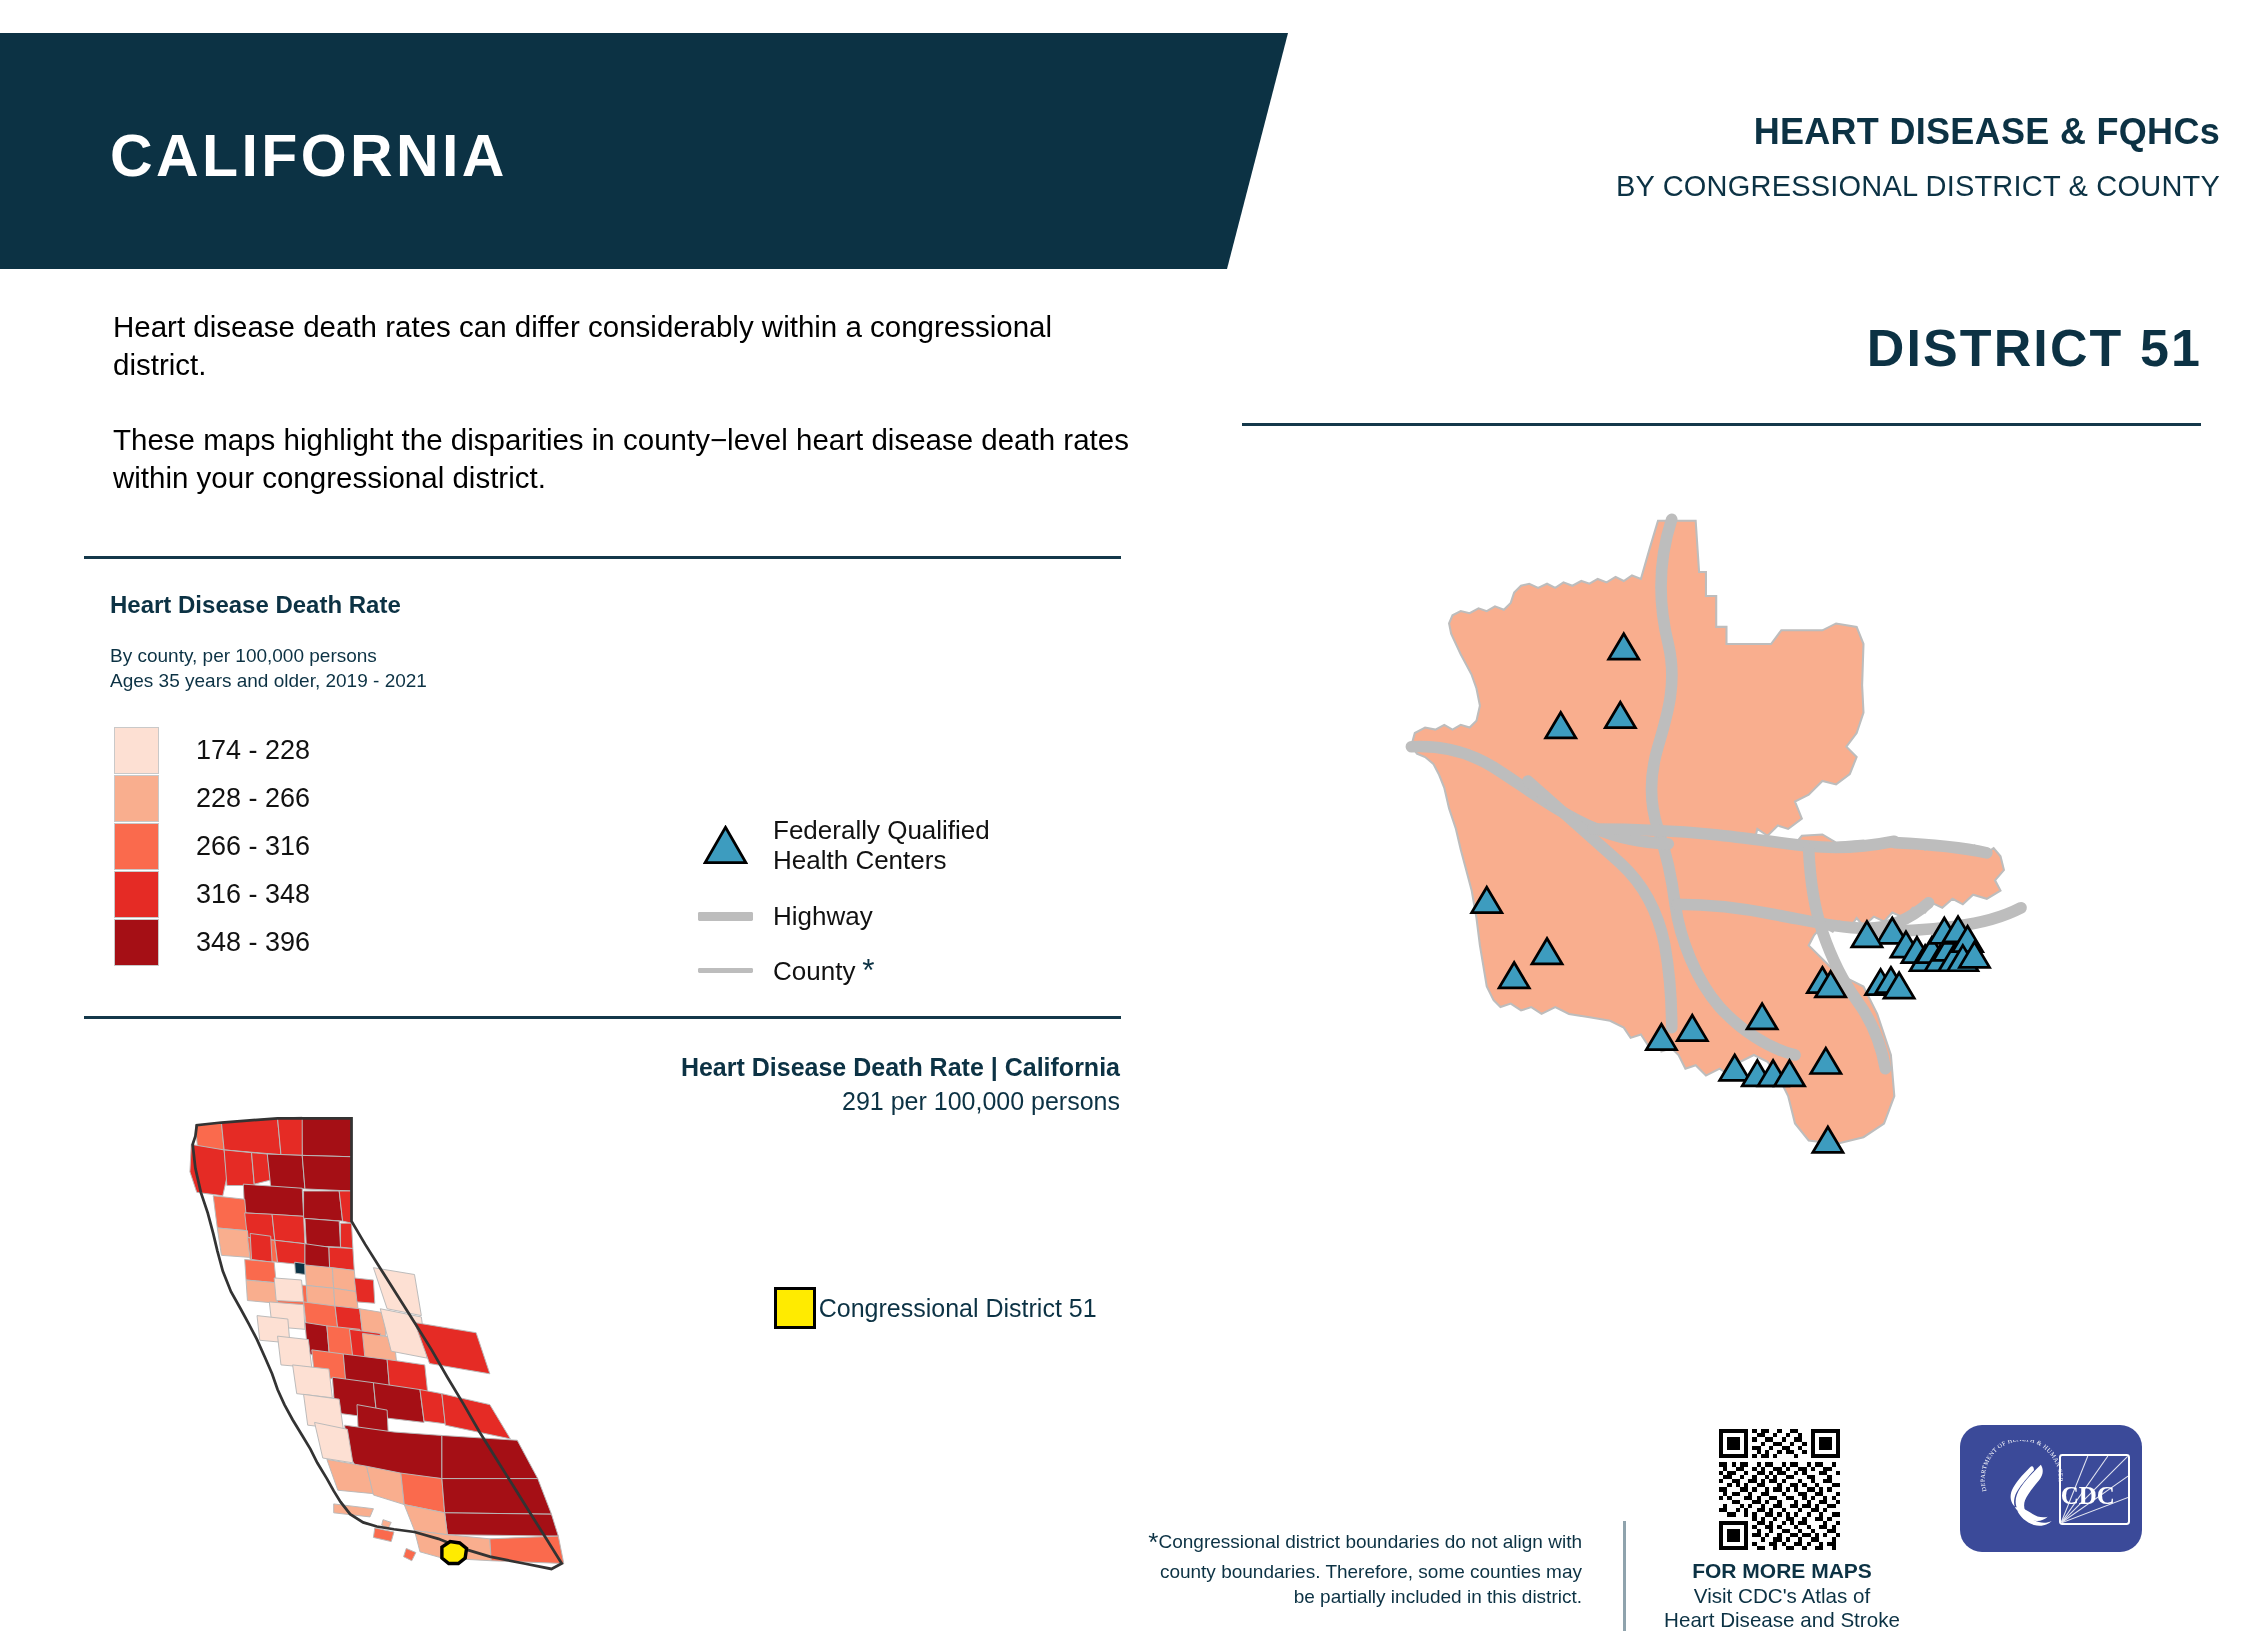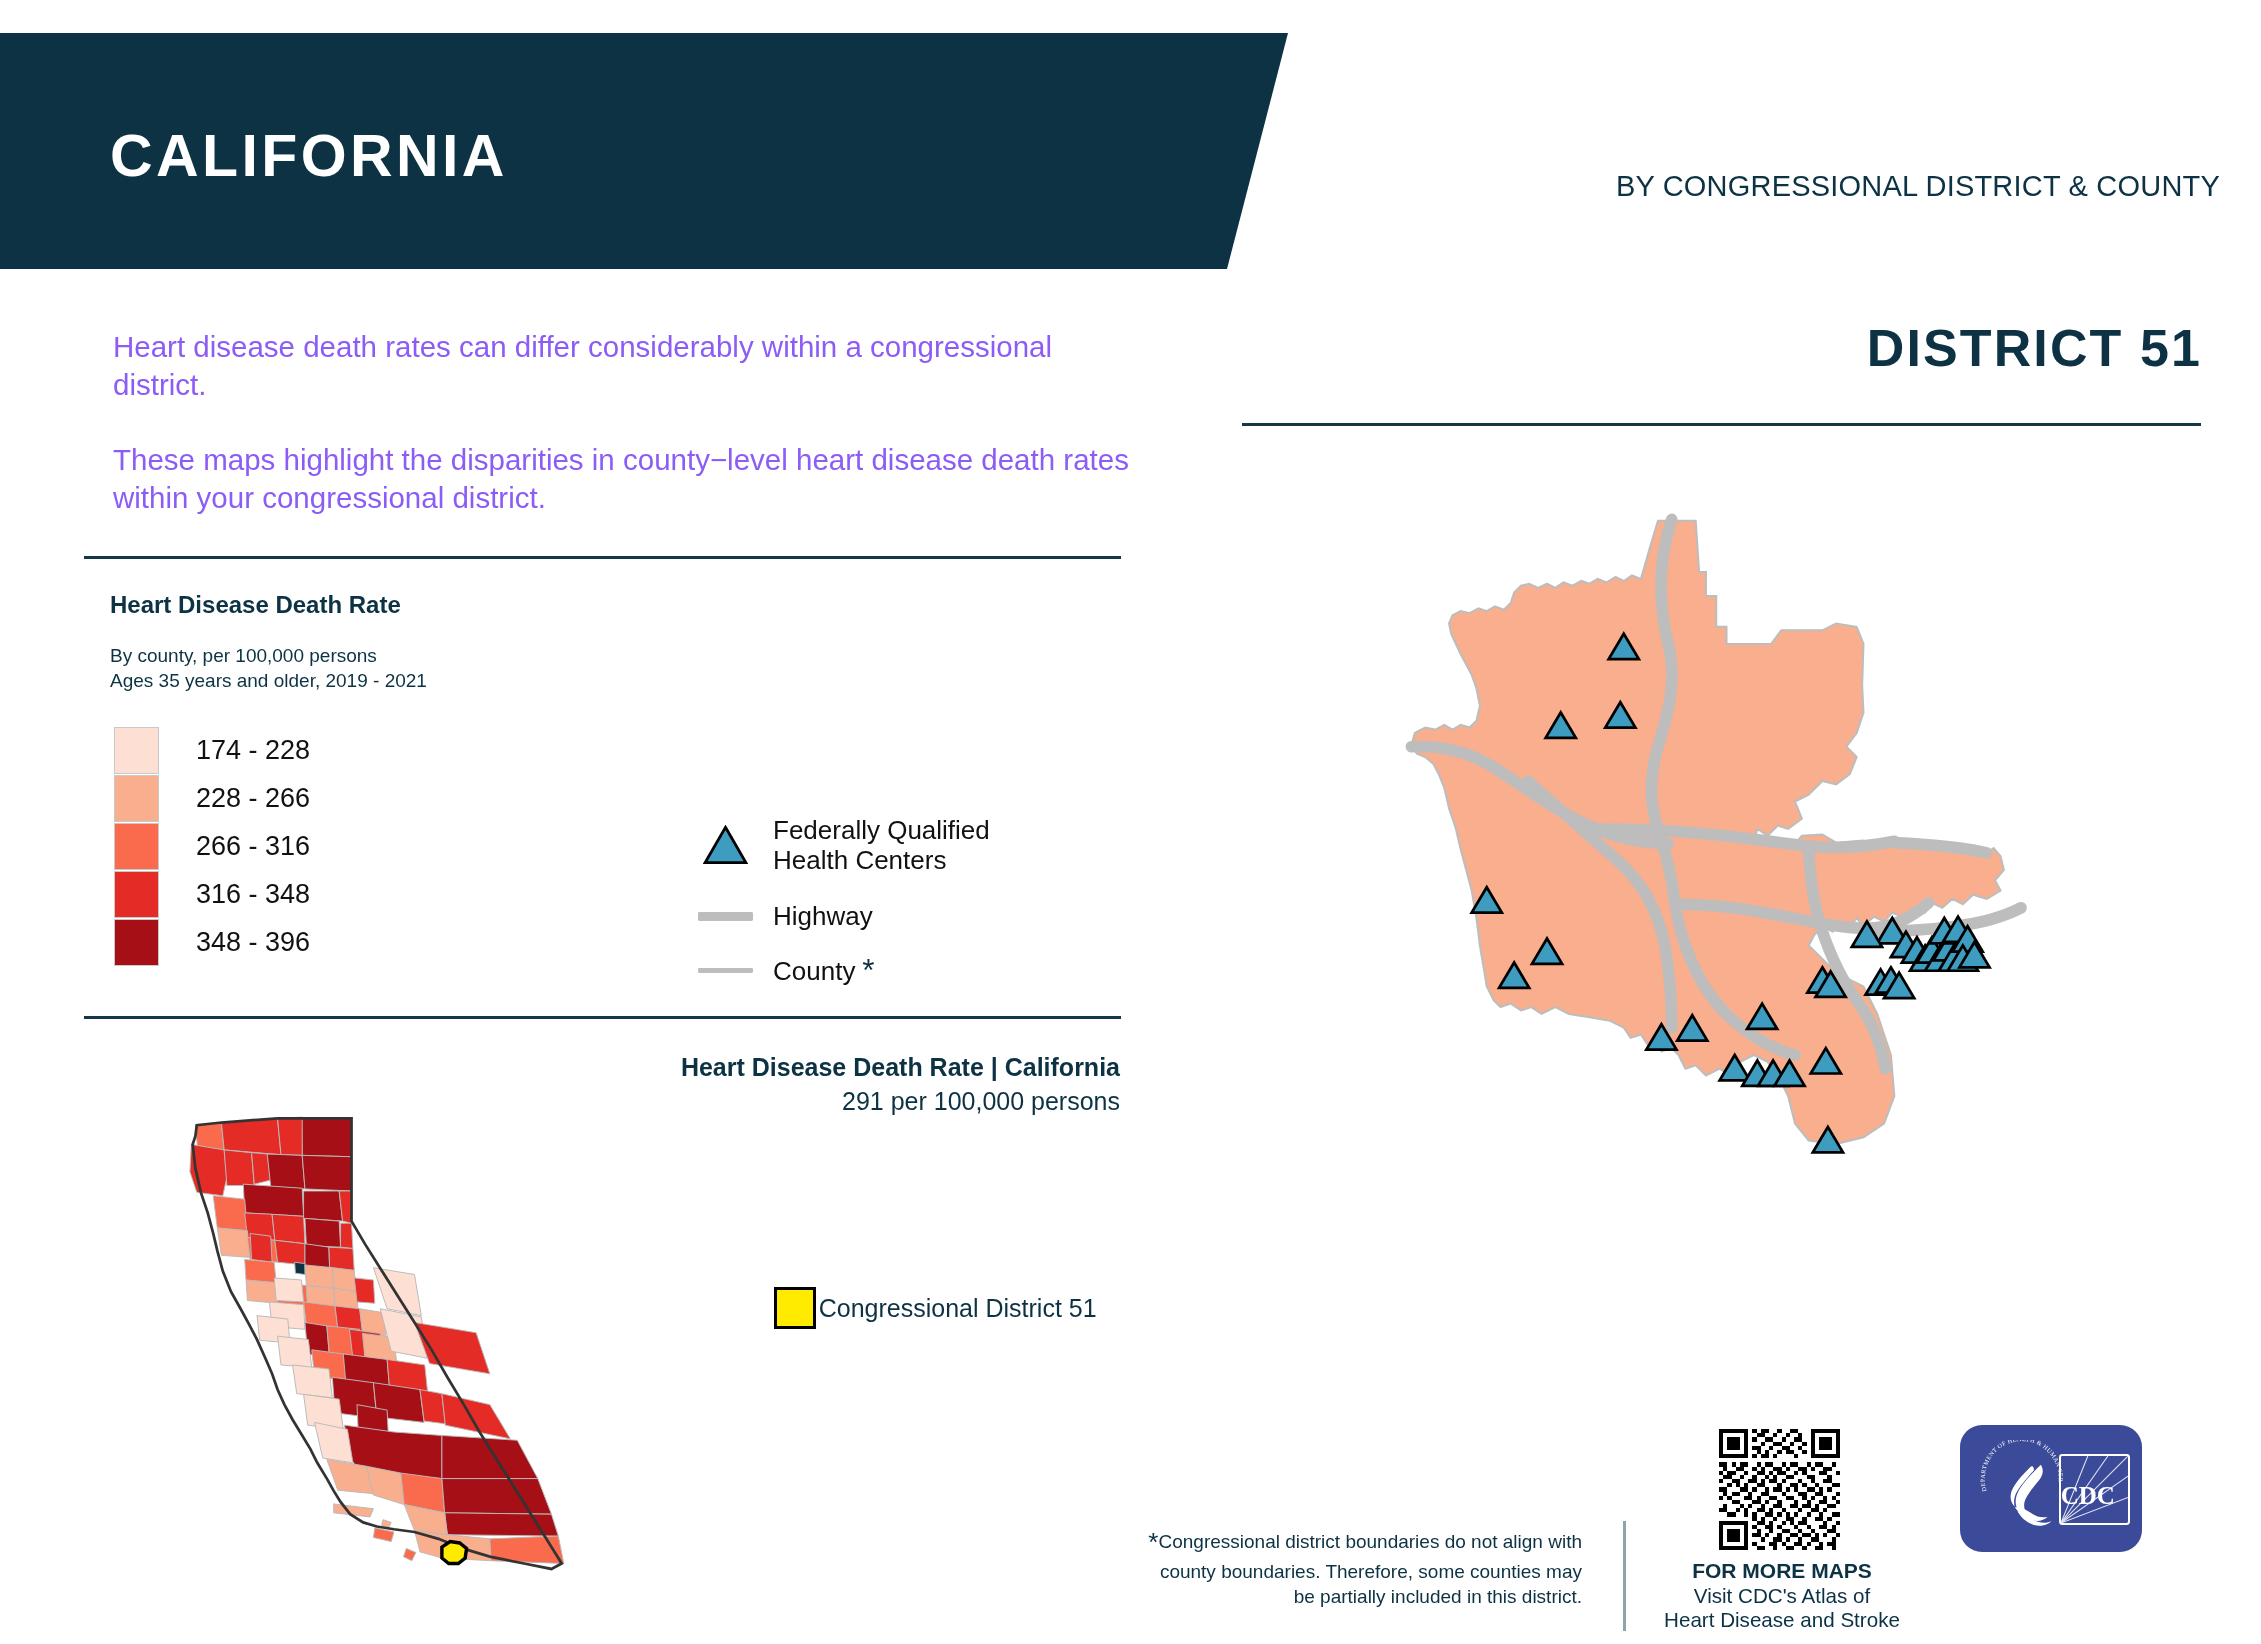--- a/index.html
+++ b/index.html
@@ -31,22 +31,22 @@
     color:#0c3244;line-height:1.05;
   }
   .hdr-sub{
     position:absolute;left:1302px;top:171px;width:918px;
     text-align:right;font-size:29px;font-weight:normal;letter-spacing:0.2px;
     color:#0c3244;line-height:1.1;
   }
 
   
   .intro{
-    position:absolute;left:113px;top:328px;width:1028px;
-    font-size:29.5px;line-height:1.30;color:#8b5cf6;
+    position:absolute;left:113px;top:308px;width:1028px;
+    font-size:29.5px;line-height:1.30;color:#000000;
   }
   .intro p{margin:0 0 36px 0;}
   .intro p:last-child{margin-bottom:16px;}
 
   
   .rule{position:absolute;background:#14384a;height:3.4px;}
   .rule-left-1{left:84px;top:556px;width:1037px;}
   .rule-left-2{left:84px;top:1016px;width:1037px;}
   .rule-right-1{left:1242px;top:423px;width:959px;}
 
@@ -130,20 +130,21 @@
   .district-map{position:absolute;left:1384px;top:507px;width:685px;height:685px;}
   .ca-map{position:absolute;left:168px;top:1103px;width:404px;height:480px;}
 </style>
 </head>
 <body>
 
 <div class="root">
 
   <div class="header-bar"></div>
   <div class="state-title">CALIFORNIA</div>
+  <div class="hdr-title">HEART DISEASE &amp; FQHCs</div>
   <div class="hdr-sub">BY CONGRESSIONAL DISTRICT &amp; COUNTY</div>
 
   <div class="intro">
     <p>Heart disease death rates can differ considerably within a congressional district.</p>
     <p>These maps highlight the disparities in county−level heart disease death rates within your congressional district.</p>
   </div>
 
   <div class="rule rule-left-1"></div>
   <div class="rule rule-left-2"></div>
   <div class="rule rule-right-1"></div>

